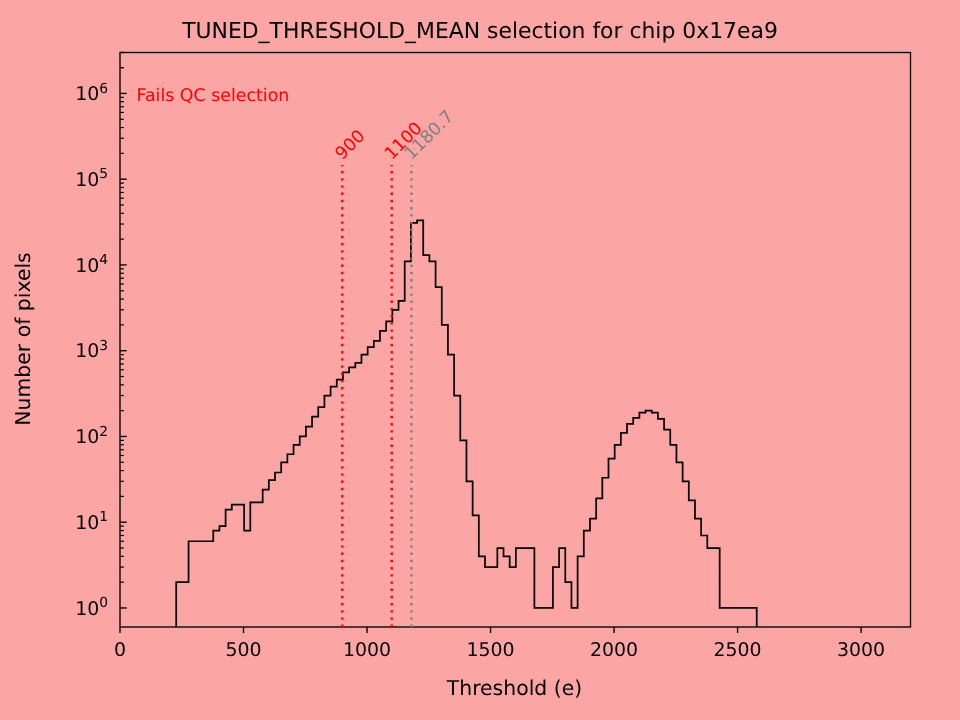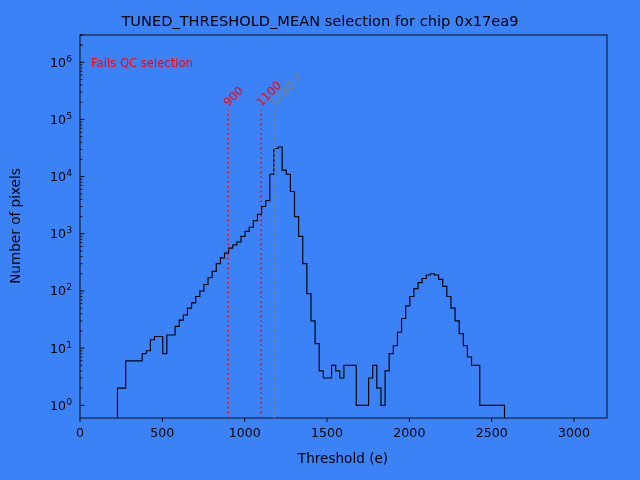--- a/index.html
+++ b/index.html
@@ -10,21 +10,21 @@
   body {
     width: 640px;
     height: 480px;
     font-family: "DejaVu Sans", sans-serif;
     overflow: hidden;
   }
   #figure {
     position: relative;
     width: 640px;
     height: 480px;
-    background: #3b82f6;
+    background: #fca5a5;
   }
   #chart-title {
     position: absolute;
     left: 0;
     top: 12px;
     width: 640px;
     text-align: center;
     font-size: 14.6px;
     color: #000000;
     letter-spacing: 0px;

